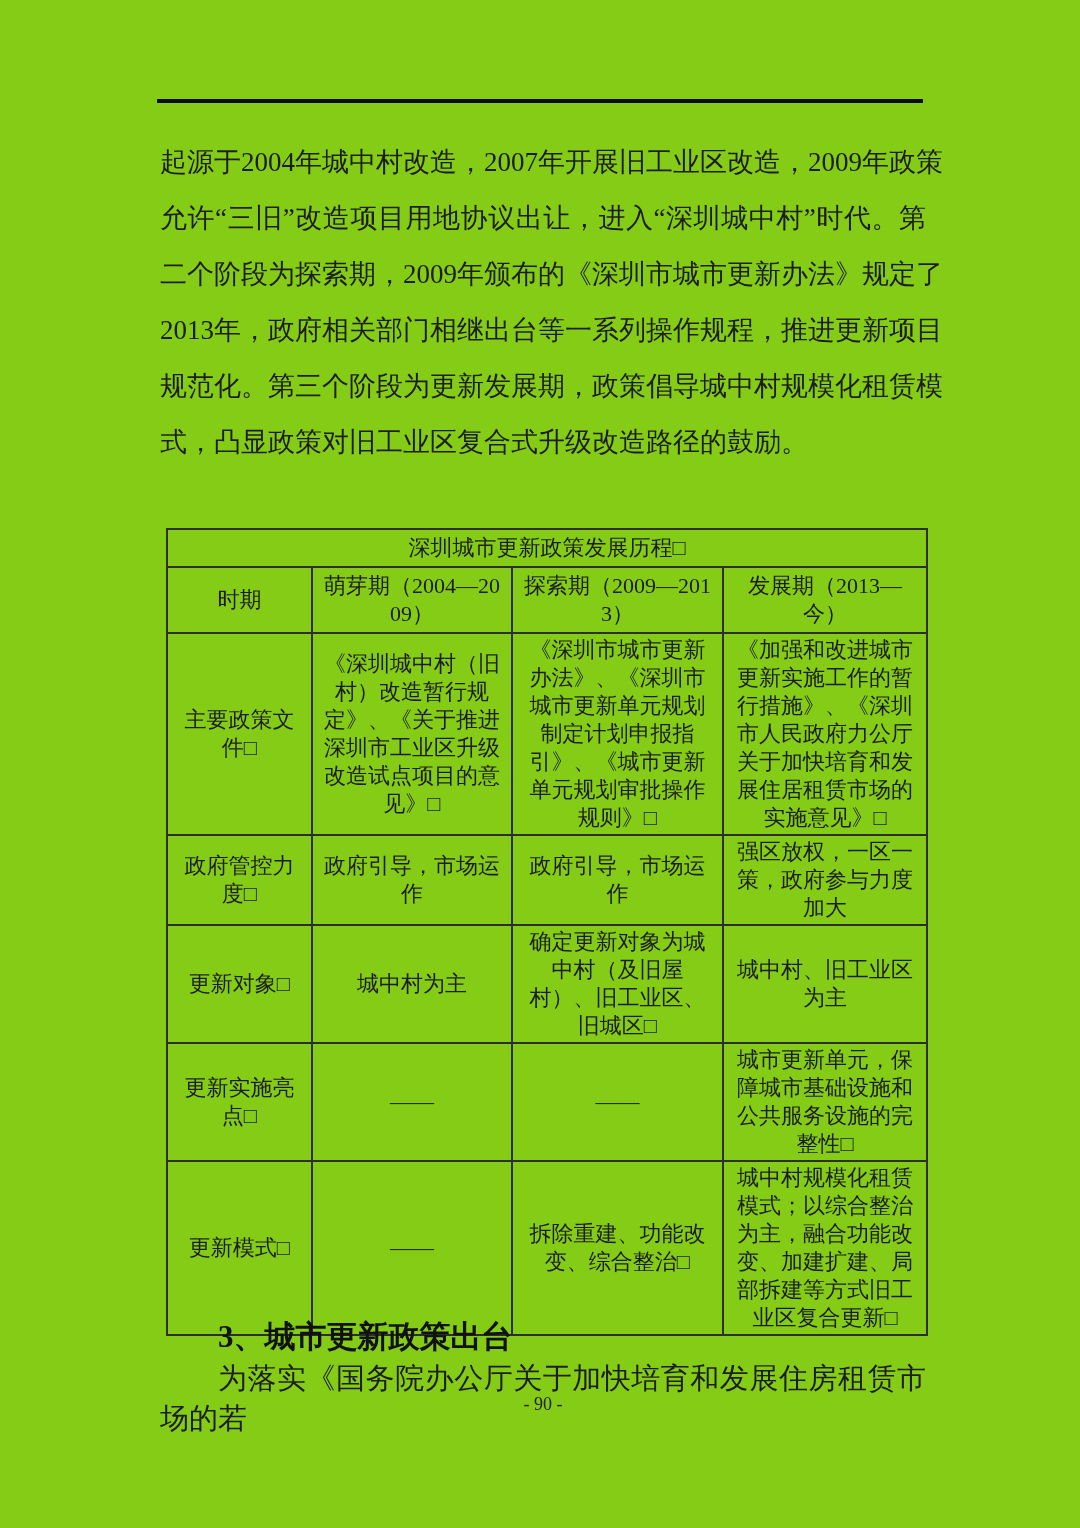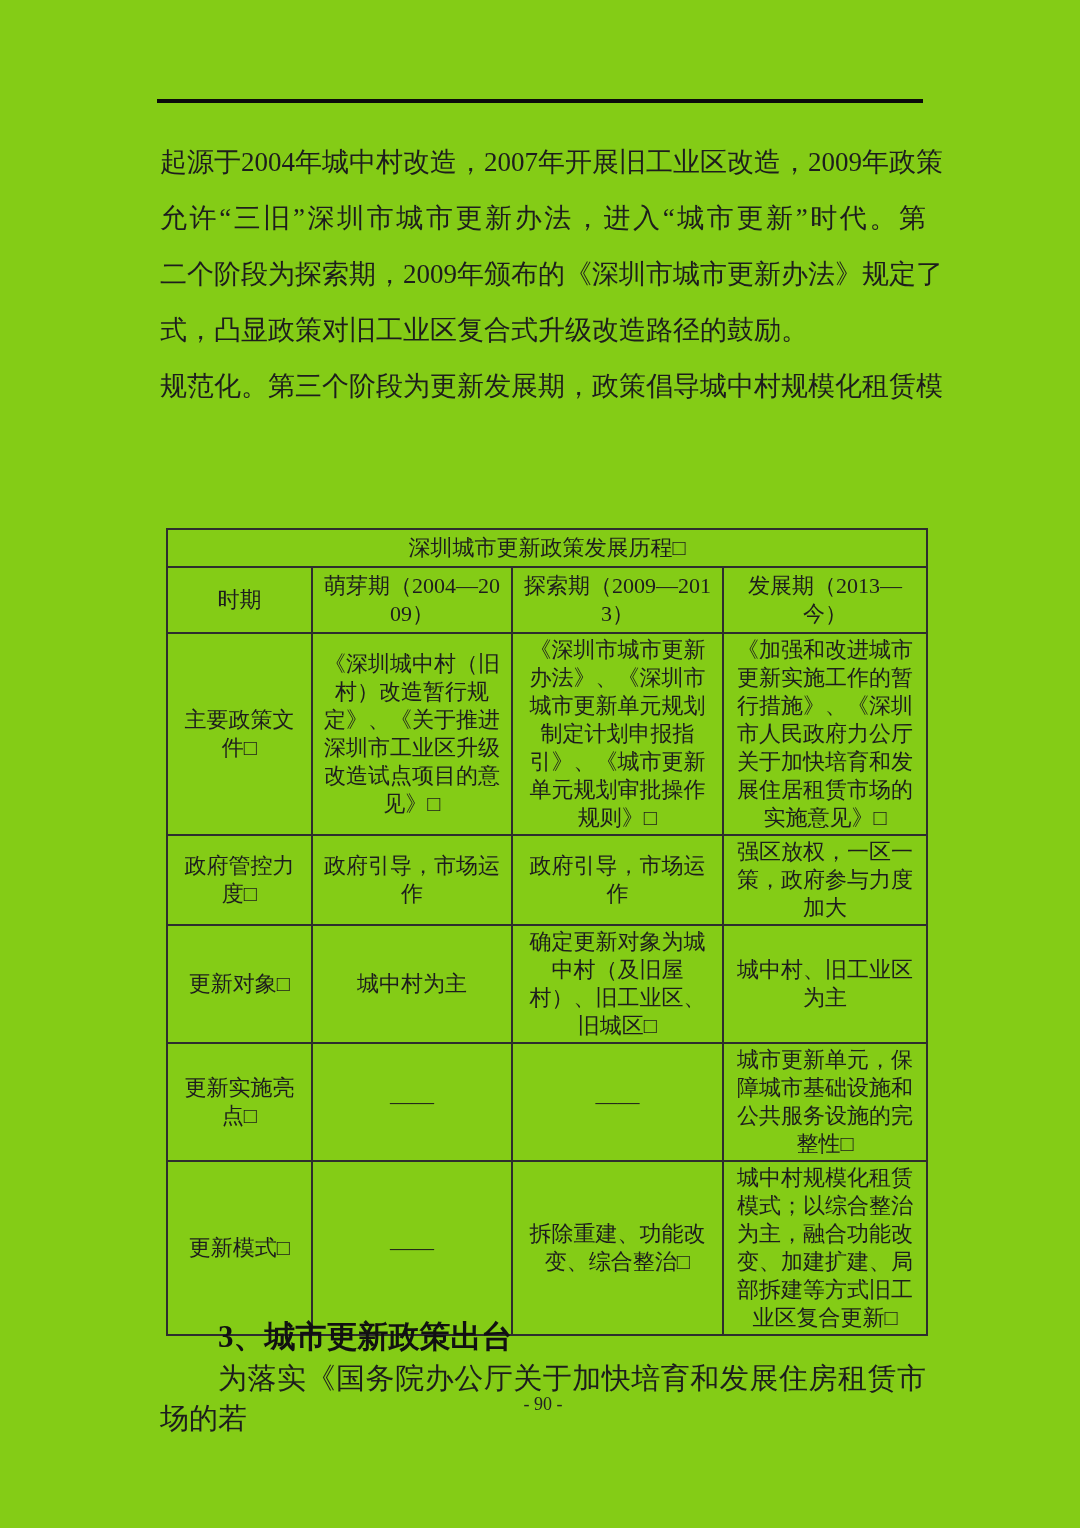--- a/index.html
+++ b/index.html
@@ -55,24 +55,25 @@
 </style>
 </head>
 <body>
 
 <div class="page">
 
   <div class="top-rule"></div>
 
   <div class="para-top">
     <div class="para-line">起源于2004年城中村改造，2007年开展旧工业区改造，2009年政策</div>
-    <div class="para-line">允许“三旧”深圳市城市更新办法，进入“城市更新”时代。第</div>
+    <div class="para-line">允许“三旧”改造项目用地协议出让，进入“深圳城中村”时代。第</div>
     <div class="para-line">二个阶段为探索期，2009年颁布的《深圳市城市更新办法》规定了</div>
+    <div class="para-line">2013年，政府相关部门相继出台等一系列操作规程，推进更新项目</div>
+    <div class="para-line">规范化。第三个阶段为更新发展期，政策倡导城中村规模化租赁模</div>
     <div class="para-line last">式，凸显政策对旧工业区复合式升级改造路径的鼓励。</div>
-    <div class="para-line">规范化。第三个阶段为更新发展期，政策倡导城中村规模化租赁模</div>
   </div>
 
   <table class="policy-table">
     <colgroup>
       <col style="width:145px">
       <col style="width:200px">
       <col style="width:211px">
       <col style="width:204px">
     </colgroup>
     <tbody>

